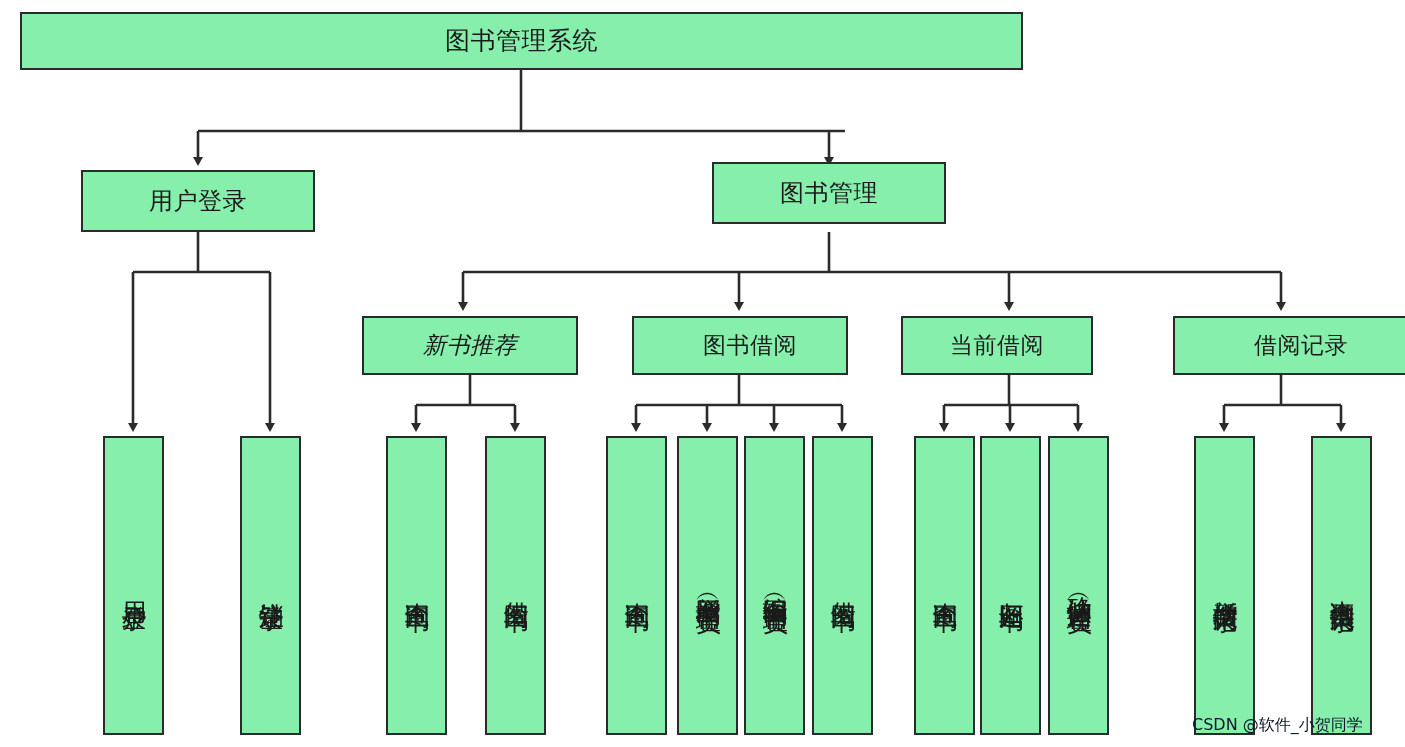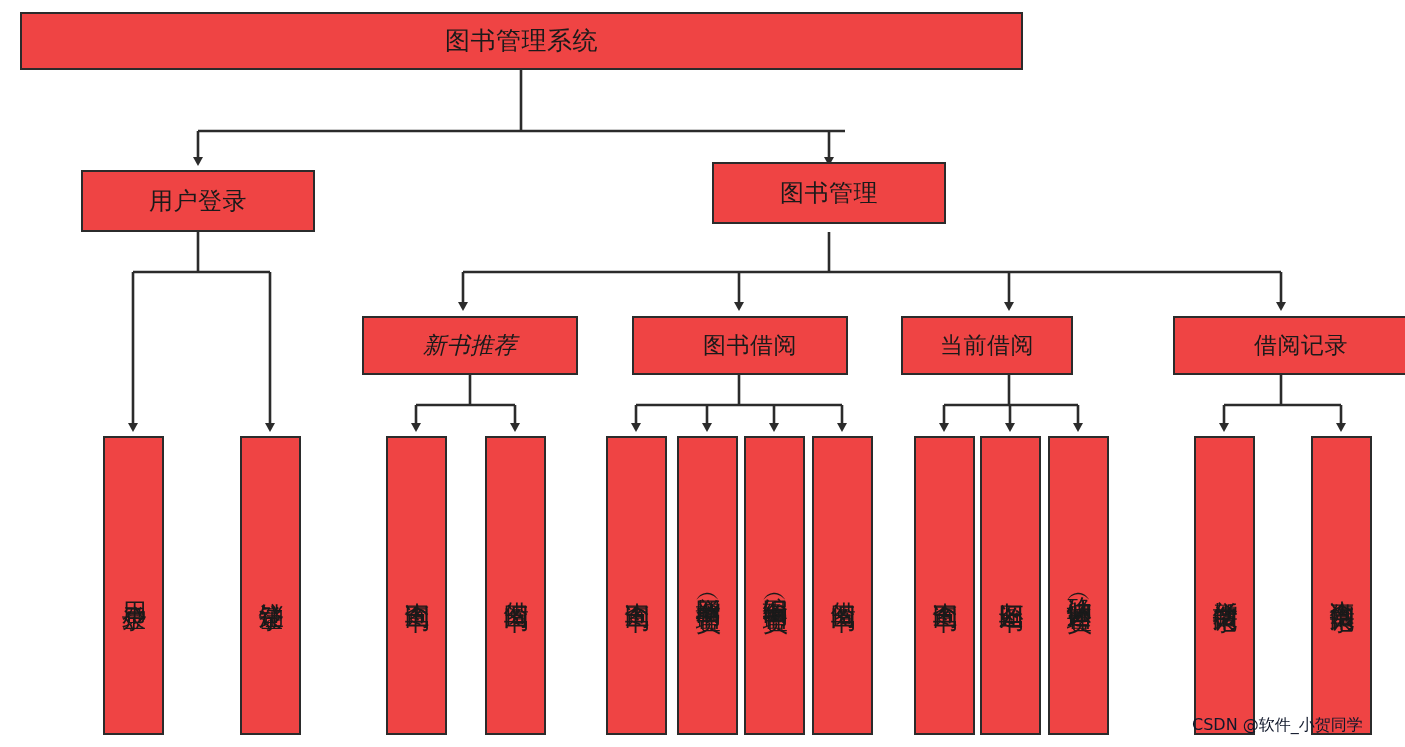--- a/index.html
+++ b/index.html
@@ -20,21 +20,21 @@
   #diagram-svg {
     position: absolute;
     left: 0;
     top: 0;
     width: 1405px;
     height: 747px;
   }
   .node {
     position: absolute;
     box-sizing: border-box;
-    background: #ef4444;
+    background: #86efac;
     border: 2px solid #2b2b2b;
     display: flex;
     align-items: center;
     justify-content: center;
     z-index: 2;
   }
   .node-label {
     color: #1a1a1a;
     letter-spacing: 0.5px;
     line-height: 1.12;
@@ -134,21 +134,21 @@
   </div>
 
   <div class="node level3" style="left:362px; top:316px; width:216px; height:59px;font-style:italic;">
     <span class="node-label">新书推荐</span>
   </div>
 
   <div class="node level3" style="left:632px; top:316px; width:216px; height:59px;padding-left:20px;">
     <span class="node-label">图书借阅</span>
   </div>
 
-  <div class="node level3" style="left:901px; top:316px; width:172px; height:59px;">
+  <div class="node level3" style="left:901px; top:316px; width:192px; height:59px;">
     <span class="node-label">当前借阅</span>
   </div>
 
   <div class="node level3" style="left:1173px; top:316px; width:256px; height:59px;">
     <span class="node-label">借阅记录</span>
   </div>
 
   <div class="node leaf" style="left:103px; top:436px; width:61px; height:299px;">
     <span class="node-label">用户登录</span>
   </div>

